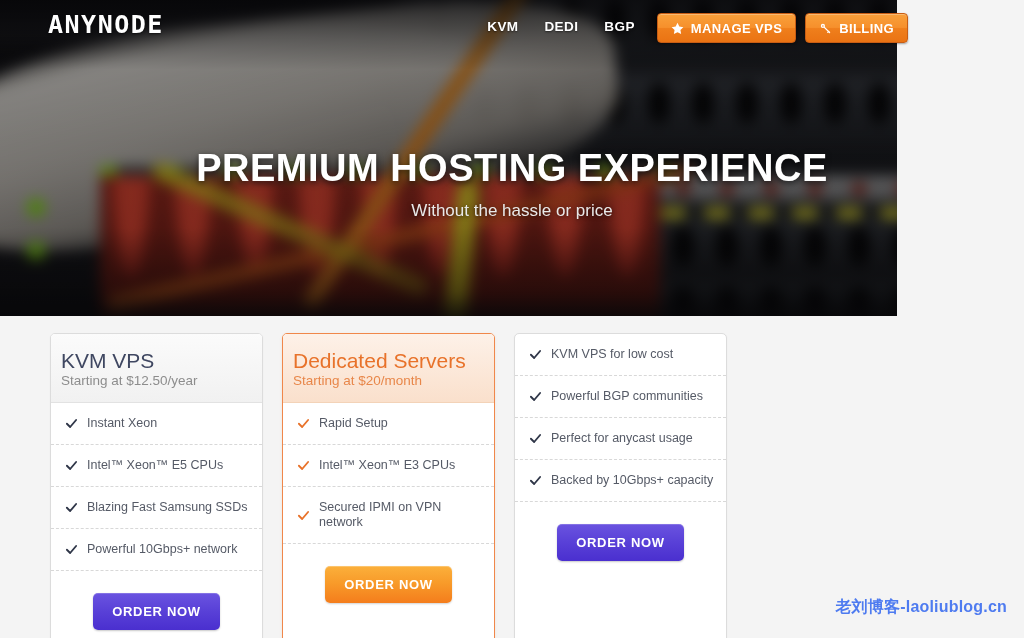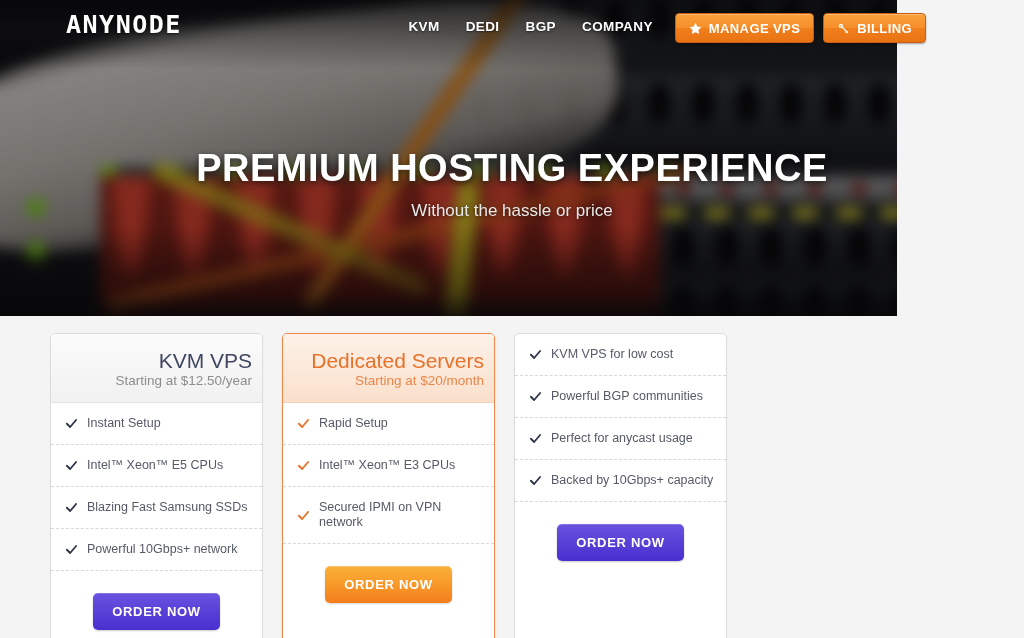--- a/index.html
+++ b/index.html
@@ -181,21 +181,21 @@
     position: absolute;
     inset: 0;
     background:
       linear-gradient(180deg, rgba(5,5,7,0.72) 0%, rgba(5,5,7,0.10) 22%,
                       rgba(5,5,7,0.10) 72%, rgba(5,5,7,0.55) 100%);
   }
 
   
   .header {
     position: absolute;
-    left: 18px; top: 0;
+    left: 0; top: 0;
     width: 924px;
     height: 56px;
     display: flex;
     align-items: center;
     z-index: 20;
   }
 
   .logo {
     position: absolute;
     left: 48px;
@@ -297,21 +297,21 @@
     flex-direction: column;
   }
 
   .card.featured {
     border-color: #f0874a;
     box-shadow: 0 1px 3px rgba(220,120,50,0.13);
   }
 
   .card-head {
     padding: 15px 10px 14px;
-    text-align: right;
+    text-align: left;
     background: linear-gradient(180deg, #fbfbfb 0%, #f1f1f1 100%);
     border-bottom: 1px solid #e2e2e2;
   }
 
   .card.featured .card-head {
     background: linear-gradient(180deg, #fdf1e8 0%, #fae0cc 100%);
     border-bottom: 1px solid #f3d3b8;
   }
 
   .card-title {
@@ -430,21 +430,20 @@
     </div>
   </div>
 
   <div class="header">
     <div class="logo">ANYNODE</div>
 
     <div class="nav">
       <a class="nav-link">KVM</a>
       <a class="nav-link">DEDI</a>
       <a class="nav-link">BGP</a>
-      <a class="nav-link">COMPANY</a>
 
       <div class="btn-nav">
         <span>
           <svg width="13" height="13" viewBox="0 0 24 24" fill="#ffffff">
             <polygon points="12,1.6 15.3,8.4 22.8,9.5 17.4,14.8 18.7,22.3 12,18.7 5.3,22.3 6.6,14.8 1.2,9.5 8.7,8.4"></polygon>
           </svg>
         </span>
         <span>MANAGE VPS</span>
       </div>
 
@@ -469,21 +468,21 @@
         <div class="card-title">KVM VPS</div>
         <div class="card-price">Starting at $12.50/year</div>
       </div>
       <ul class="features">
         <li class="feature">
           <span class="check">
             <svg width="13" height="13" viewBox="0 0 24 24" fill="none" stroke="currentColor" stroke-width="3.4" stroke-linecap="round" stroke-linejoin="round">
                 <polyline points="3.5,12.5 9.5,18.5 20.5,5.5"></polyline>
               </svg>
           </span>
-          <span>Instant Setup</span>
+          <span>Instant Xeon</span>
         </li>
         <li class="feature">
           <span class="check">
             <svg width="13" height="13" viewBox="0 0 24 24" fill="none" stroke="currentColor" stroke-width="3.4" stroke-linecap="round" stroke-linejoin="round">
                 <polyline points="3.5,12.5 9.5,18.5 20.5,5.5"></polyline>
               </svg>
           </span>
           <span>Intel™ Xeon™ E5 CPUs</span>
         </li>
         <li class="feature">
@@ -579,14 +578,15 @@
           <span>Backed by 10Gbps+ capacity</span>
         </li>
       </ul>
       <div class="card-foot">
         <button class="btn-order">ORDER NOW</button>
       </div>
     </div>
 
   </div>
 
+  <div class="watermark">老刘博客-laoliublog.cn</div>
 
 </div>
 
 </body></html>

